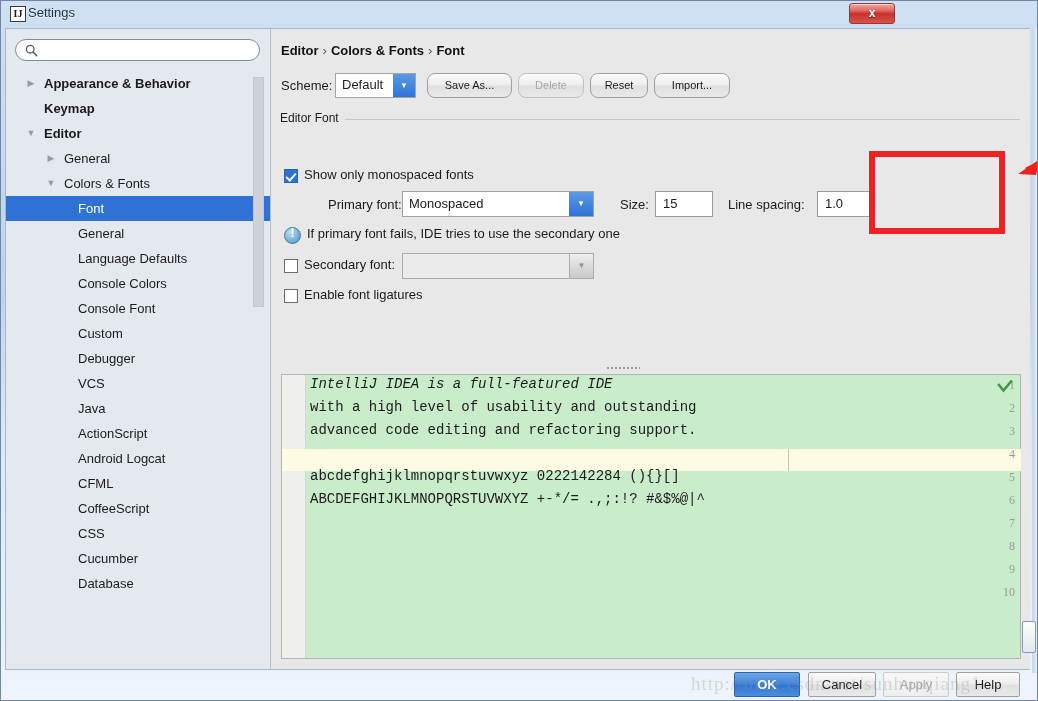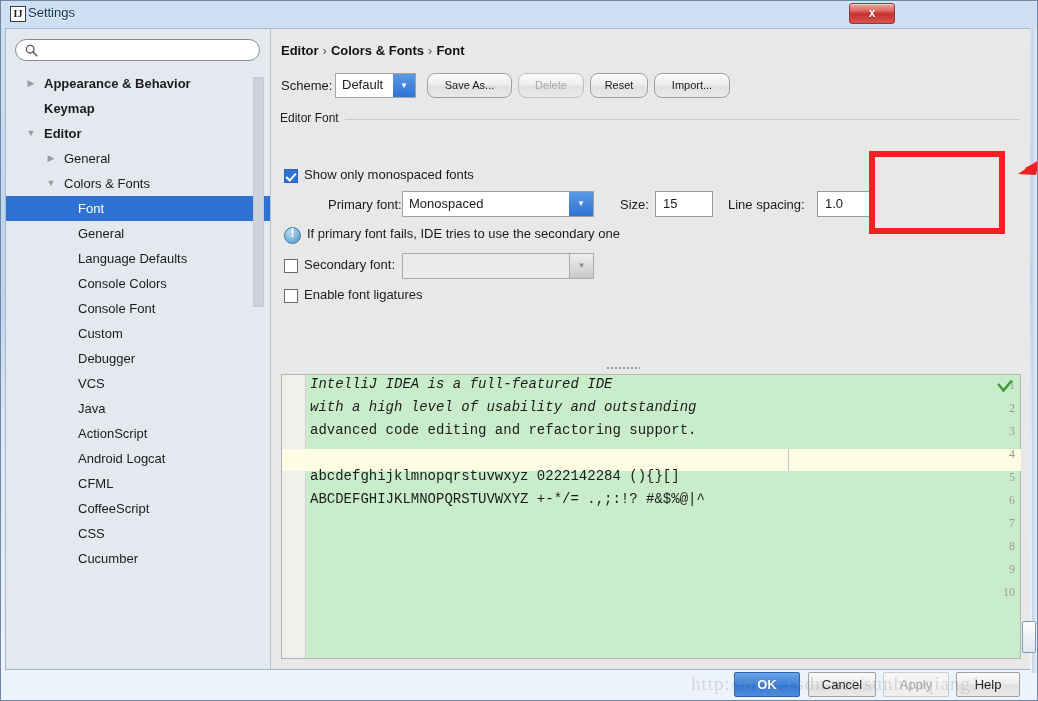--- a/index.html
+++ b/index.html
@@ -549,20 +549,23 @@
             <span class="label">CFML</span>
           </div>
           <div class="tree-row lvl2">
             <span class="label">CoffeeScript</span>
           </div>
           <div class="tree-row lvl2">
             <span class="label">CSS</span>
           </div>
           <div class="tree-row lvl2">
             <span class="label">Cucumber</span>
+          </div>
+          <div class="tree-row lvl2">
+            <span class="label">Database</span>
           </div>
         </div>
 
       <div id="sb-track"></div>
       <div id="sb-thumb"></div>
     </div>
 
     <div id="content">
 
       <div id="breadcrumb">
@@ -649,21 +652,21 @@
           <div class="gline" style="top: 72px; right: 5px;">4</div>
           <div class="gline" style="top: 95px; right: 5px;">5</div>
           <div class="gline" style="top: 118px; right: 5px;">6</div>
           <div class="gline" style="top: 141px; right: 5px;">7</div>
           <div class="gline" style="top: 164px; right: 5px;">8</div>
           <div class="gline" style="top: 187px; right: 5px;">9</div>
           <div class="gline" style="top: 210px; right: 5px;">10</div>
         </div>
       <div id="code">
           <div class="cline" style="top: 1px; font-style: italic;">IntelliJ IDEA is a full-featured IDE</div>
-          <div class="cline" style="top: 24px; font-style: italic;">with a high level of usability and outstanding</div>
+          <div class="cline" style="top: 24px;">with a high level of usability and outstanding</div>
           <div class="cline" style="top: 47px;">advanced code editing and refactoring support.</div>
           <div class="cline" style="top: 70px;"></div>
           <div class="cline" style="top: 93px;">abcdefghijklmnopqrstuvwxyz 0222142284 (){}[]</div>
           <div class="cline" style="top: 116px;">ABCDEFGHIJKLMNOPQRSTUVWXYZ +-*/= .,;:!? #&amp;$%@|^</div>
         </div>
       <svg id="preview-check" viewBox="0 0 16 14">
         <polyline points="2,5 6.5,10.5 14,1.5" fill="none" stroke="#3f9b3f" stroke-width="2.6" stroke-linecap="square"></polyline>
       </svg>
     </div>
 

